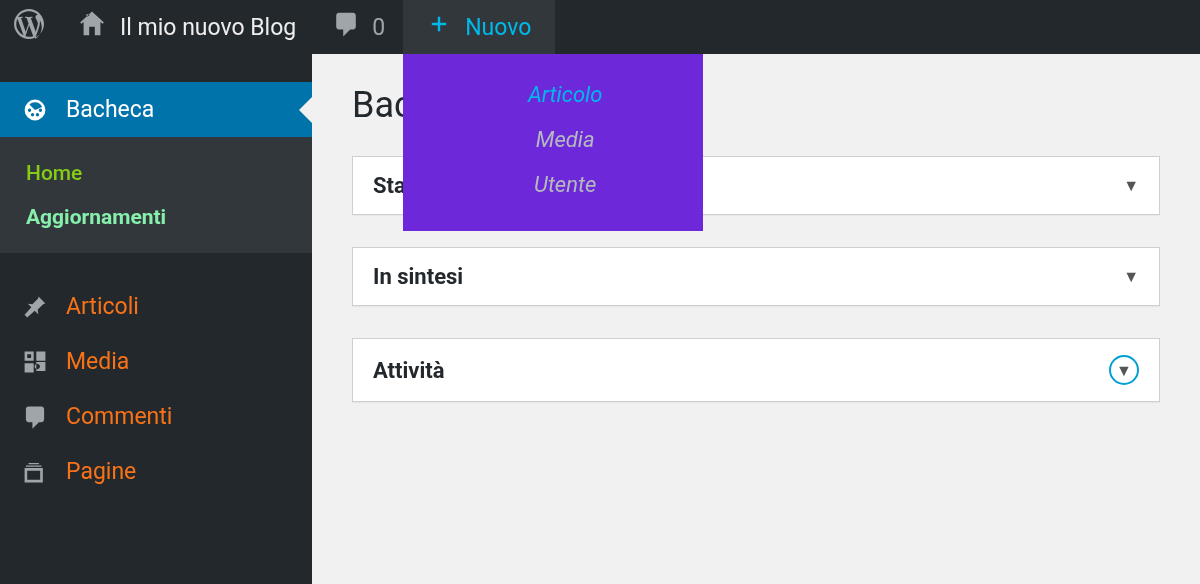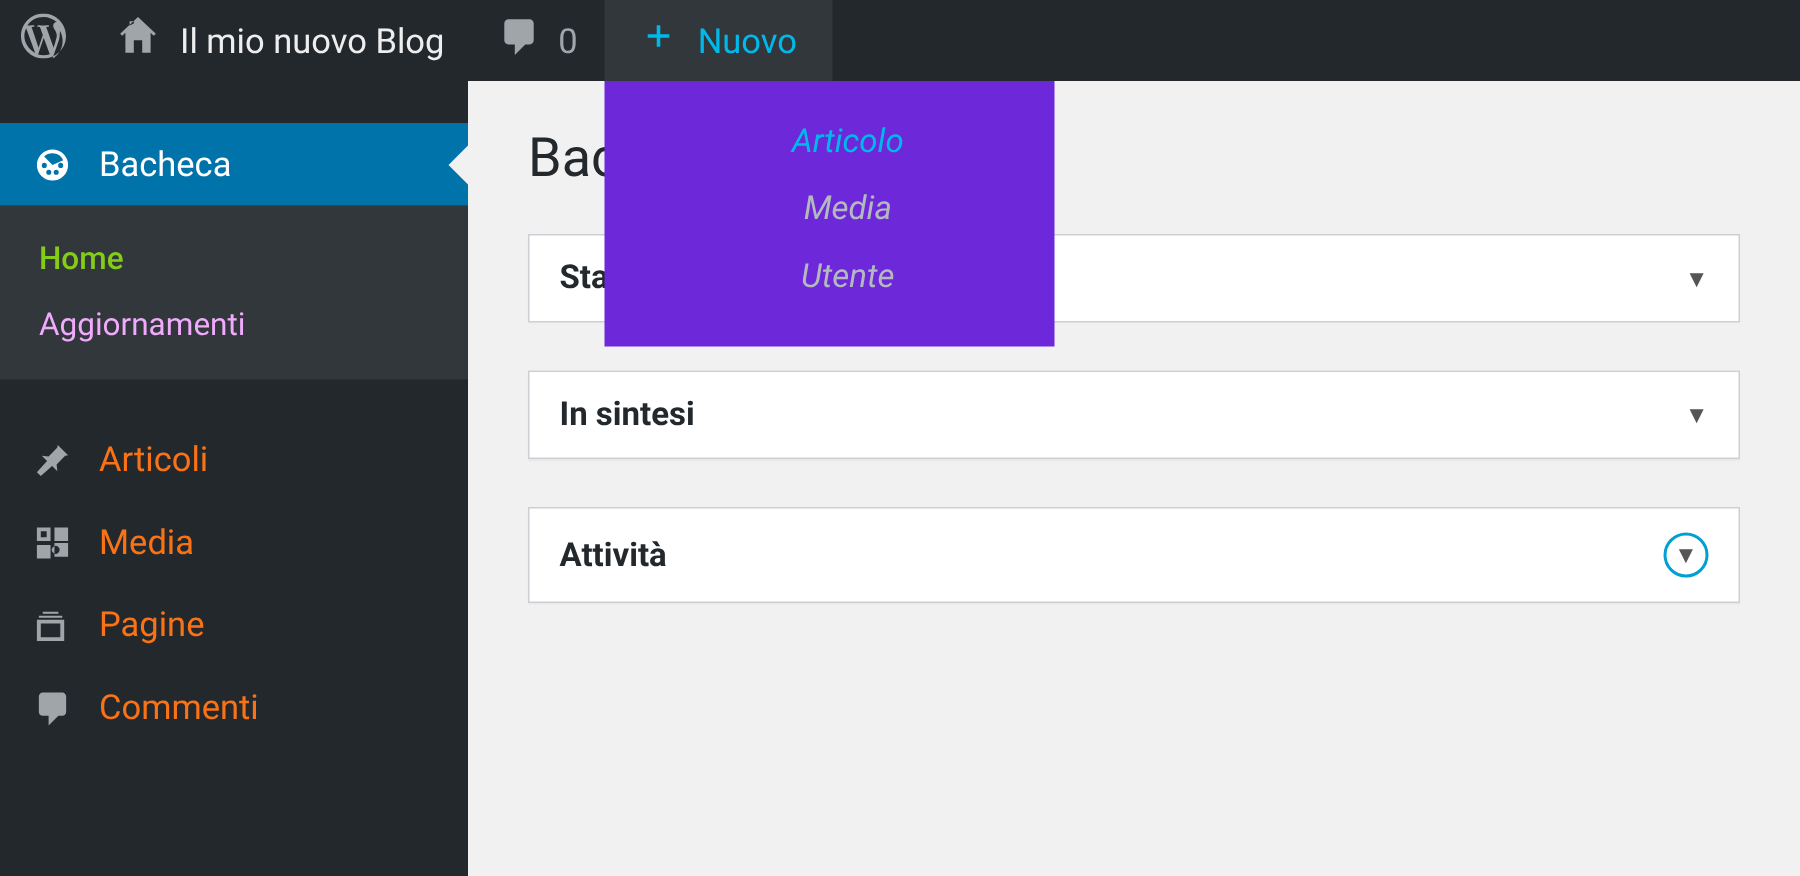--- a/index.html
+++ b/index.html
@@ -92,22 +92,23 @@
     border-right-color: #f1f1f1;
   }
   .side-item .side-ic { width: 34px; display: flex; justify-content: center; margin-right: 14px; }
   .side-sub {
     background: #32373c;
     padding: 14px 0;
   }
   .side-sub-item {
     padding: 10px 26px;
     font-size: 21px;
-    color: #f0abfc;
-    cursor: pointer;
+    color: #86efac;
+    cursor: pointer;
+    font-weight: bold;
   }
   .side-sub-item.sel { color: #84cc16; font-weight: 500; }
   .side-group { margin-top: 26px; }
   .side-item.dim { color: #f97316; }
   .side-item.dim .side-ic svg path,
   .side-item.dim .side-ic svg rect { fill: #a0a5aa; }
 
   
   .main {
     position: absolute;
@@ -224,32 +225,32 @@
       <span class="side-ic">
         <svg width="26" height="26" viewBox="0 0 20 20">
             <path fill="#a0a5aa" d="M2 2h7v7H2V2zm2 2v3h3V4H4zm7-2h7v7h-7V2zm1 4l2 2 3-4v5h-5V6zm-1 4h7v7h-7v-7zm2 2a2 2 0 100 3 2 2 0 000-3zM2 11h7v7H2v-7z"></path>
           </svg>
       </span>
       <span>Media</span>
     </div>
     <div class="side-item dim">
       <span class="side-ic">
         <svg width="26" height="26" viewBox="0 0 20 20">
+            <path fill="#a0a5aa" d="M5 2h10c1.1 0 2 .9 2 2v8c0 1.1-.9 2-2 2h-2l-5 5v-5H5c-1.1 0-2-.9-2-2V4c0-1.1.9-2 2-2z"></path>
+          </svg>
+      </span>
+      <span>Commenti</span>
+    </div>
+    <div class="side-item dim">
+      <span class="side-ic">
+        <svg width="26" height="26" viewBox="0 0 20 20">
             <path fill="#a0a5aa" d="M5 3h8v1H5V3zm-2 2h12v1H3V5zm-1 2h14v11H2V7zm2 2v7h10V9H4z"></path>
           </svg>
       </span>
       <span>Pagine</span>
-    </div>
-    <div class="side-item dim">
-      <span class="side-ic">
-        <svg width="26" height="26" viewBox="0 0 20 20">
-            <path fill="#a0a5aa" d="M5 2h10c1.1 0 2 .9 2 2v8c0 1.1-.9 2-2 2h-2l-5 5v-5H5c-1.1 0-2-.9-2-2V4c0-1.1.9-2 2-2z"></path>
-          </svg>
-      </span>
-      <span>Commenti</span>
     </div>
   </div>
 </div>
 
 <div class="main">
   <h1 class="page-title">Bacheca</h1>
 
   <div class="panel">
     <span class="panel-title">Stato di salute del sito</span>
     <span class="panel-caret">▼</span>

